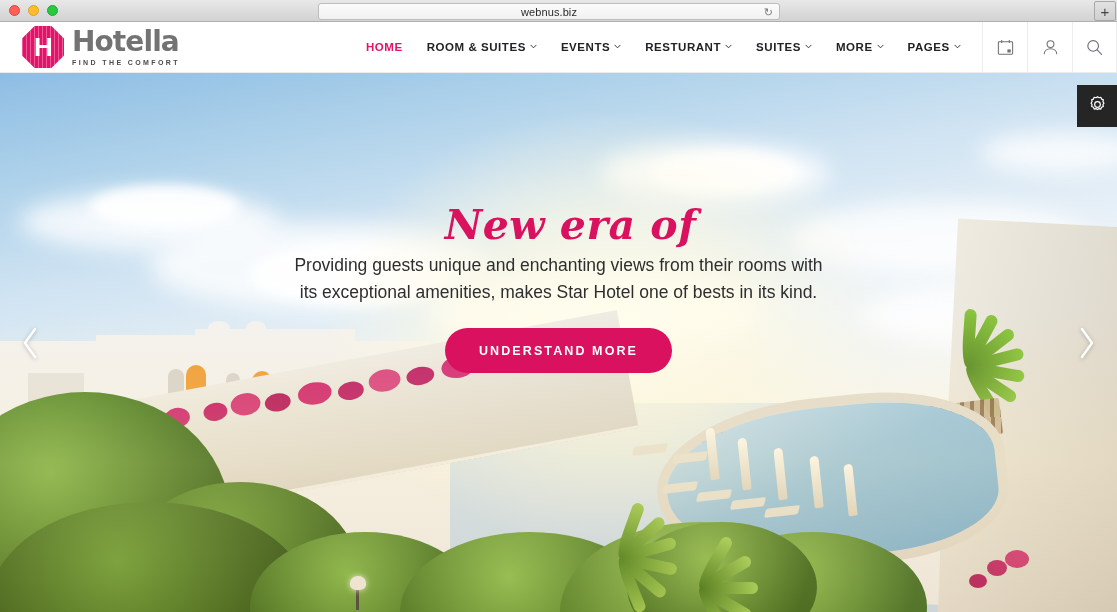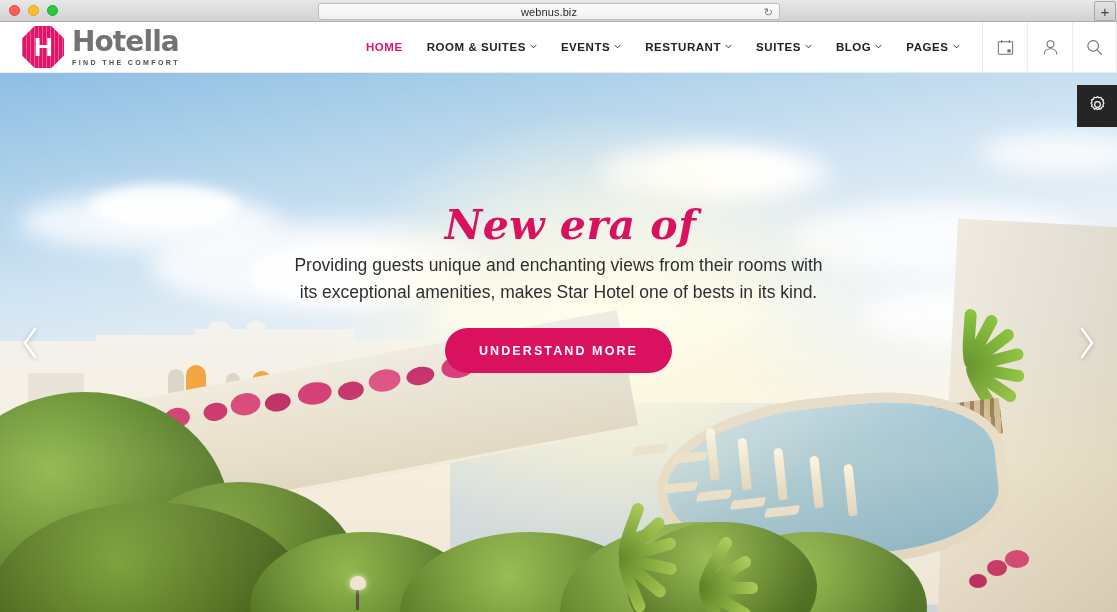--- a/index.html
+++ b/index.html
@@ -343,21 +343,21 @@
     <div class="nav-item">
       <span>SUITES</span>
       <span class="chev">
         <svg width="7" height="7" viewBox="0 0 8 8">
             <path d="M1 2.5 L4 5.5 L7 2.5" stroke="#222226" stroke-width="1" fill="none" stroke-linecap="round"></path>
           </svg>
       </span>
     </div>
 
     <div class="nav-item">
-      <span>BLOG</span>
+      <span>MORE</span>
       <span class="chev">
         <svg width="7" height="7" viewBox="0 0 8 8">
             <path d="M1 2.5 L4 5.5 L7 2.5" stroke="#222226" stroke-width="1" fill="none" stroke-linecap="round"></path>
           </svg>
       </span>
     </div>
 
     <div class="nav-item">
       <span>PAGES</span>
       <span class="chev">

